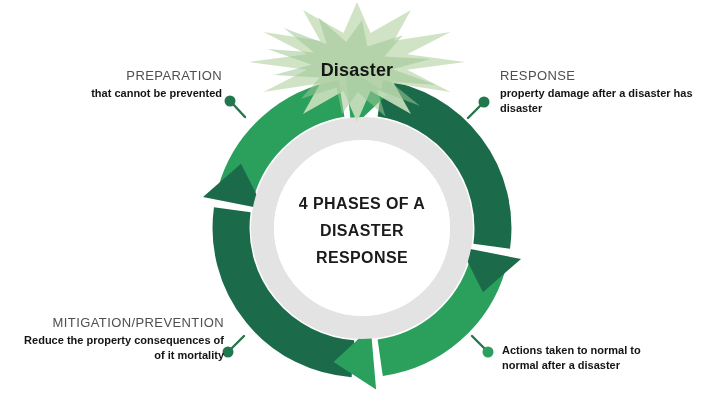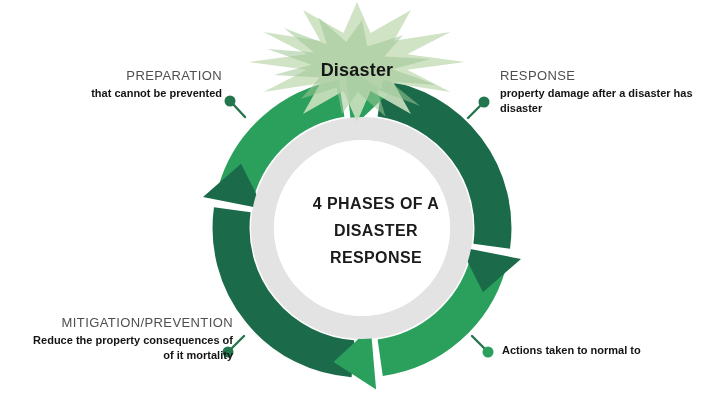--- a/index.html
+++ b/index.html
@@ -26,21 +26,21 @@
     font-size: 11px;
     font-weight: 700;
     color: #141414;
     line-height: 15px;
     white-space: nowrap;
   }
   .align-right { text-align: right; }
   .align-left { text-align: left; }
   .center-title {
     position: absolute;
-    left: 266px; top: 190px; width: 220px;
+    left: 252px; top: 190px; width: 220px;
     text-align: center;
     z-index: 5;
   }
   .center-line {
     display: block;
     font-size: 16px;
     font-weight: 700;
     color: #1b1b1b;
     letter-spacing: 0.4px;
     line-height: 27px;
@@ -114,23 +114,24 @@
     <div class="phase-title">PREPARATION</div>
     <span class="phase-line">that cannot be prevented</span>
   </div>
 
   <div class="phase-block align-left" style="left:500px; top:68px; width:220px;">
     <div class="phase-title">RESPONSE</div>
     <span class="phase-line">property damage after a disaster has</span>
     <span class="phase-line">disaster</span>
   </div>
 
-  <div class="phase-block align-right" style="left:17px; top:315px; width:216px;">
+  <div class="phase-block align-right" style="left:8px; top:315px; width:216px;">
     <div class="phase-title">MITIGATION/PREVENTION</div>
     <span class="phase-line">Reduce the property consequences of</span>
     <span class="phase-line">of it mortality</span>
   </div>
 
   <div class="phase-block align-left" style="left:502px; top:343px; width:200px;">
     <span class="phase-line">Actions taken to normal to</span>
+    <span class="phase-line">normal after a disaster</span>
   </div>
 
 </div>
 
 </body></html>

